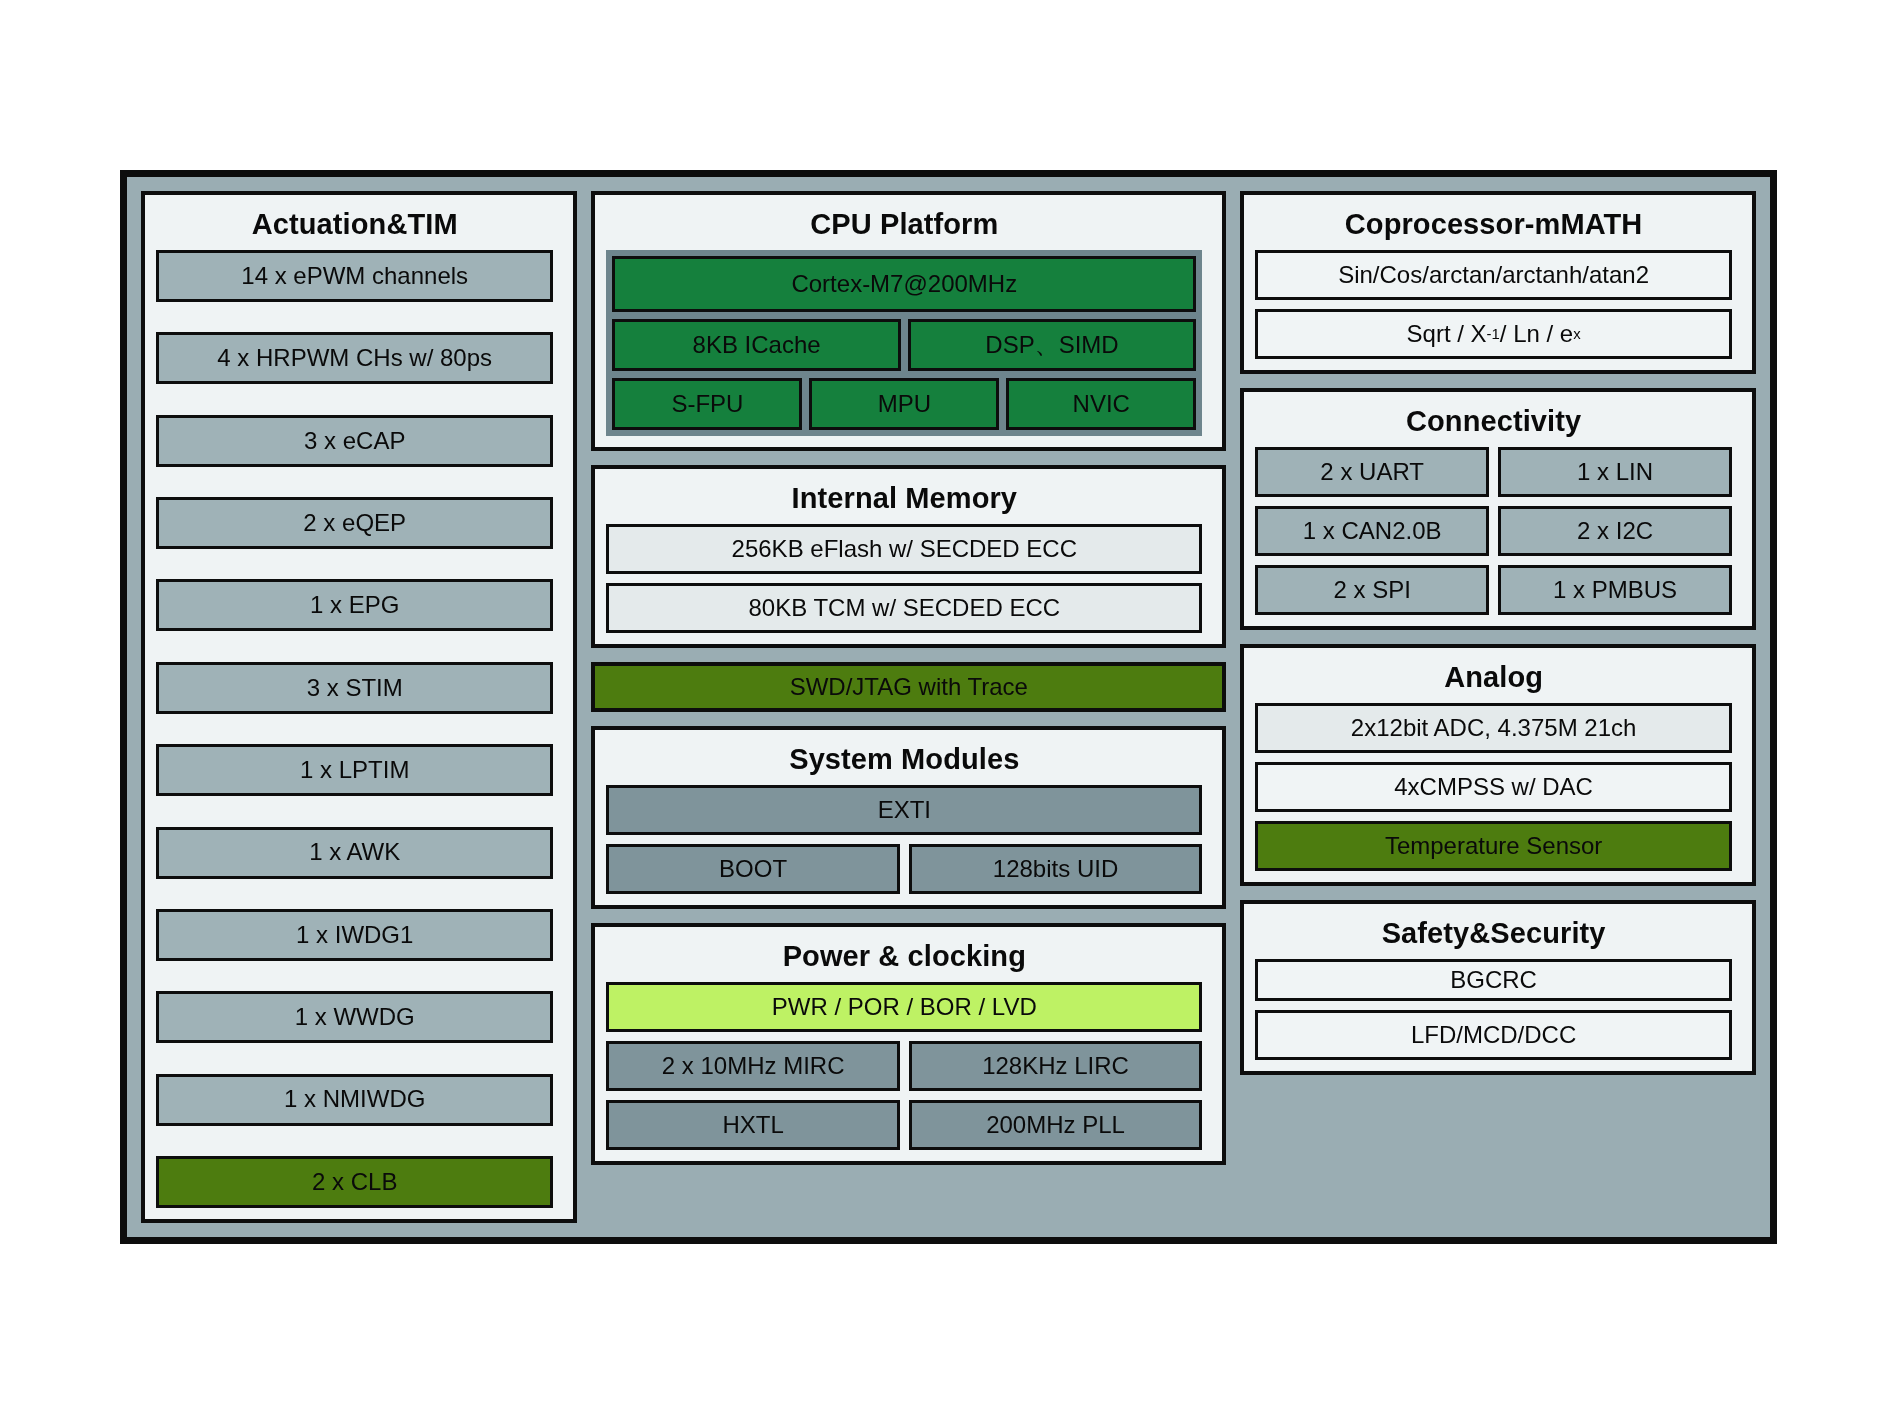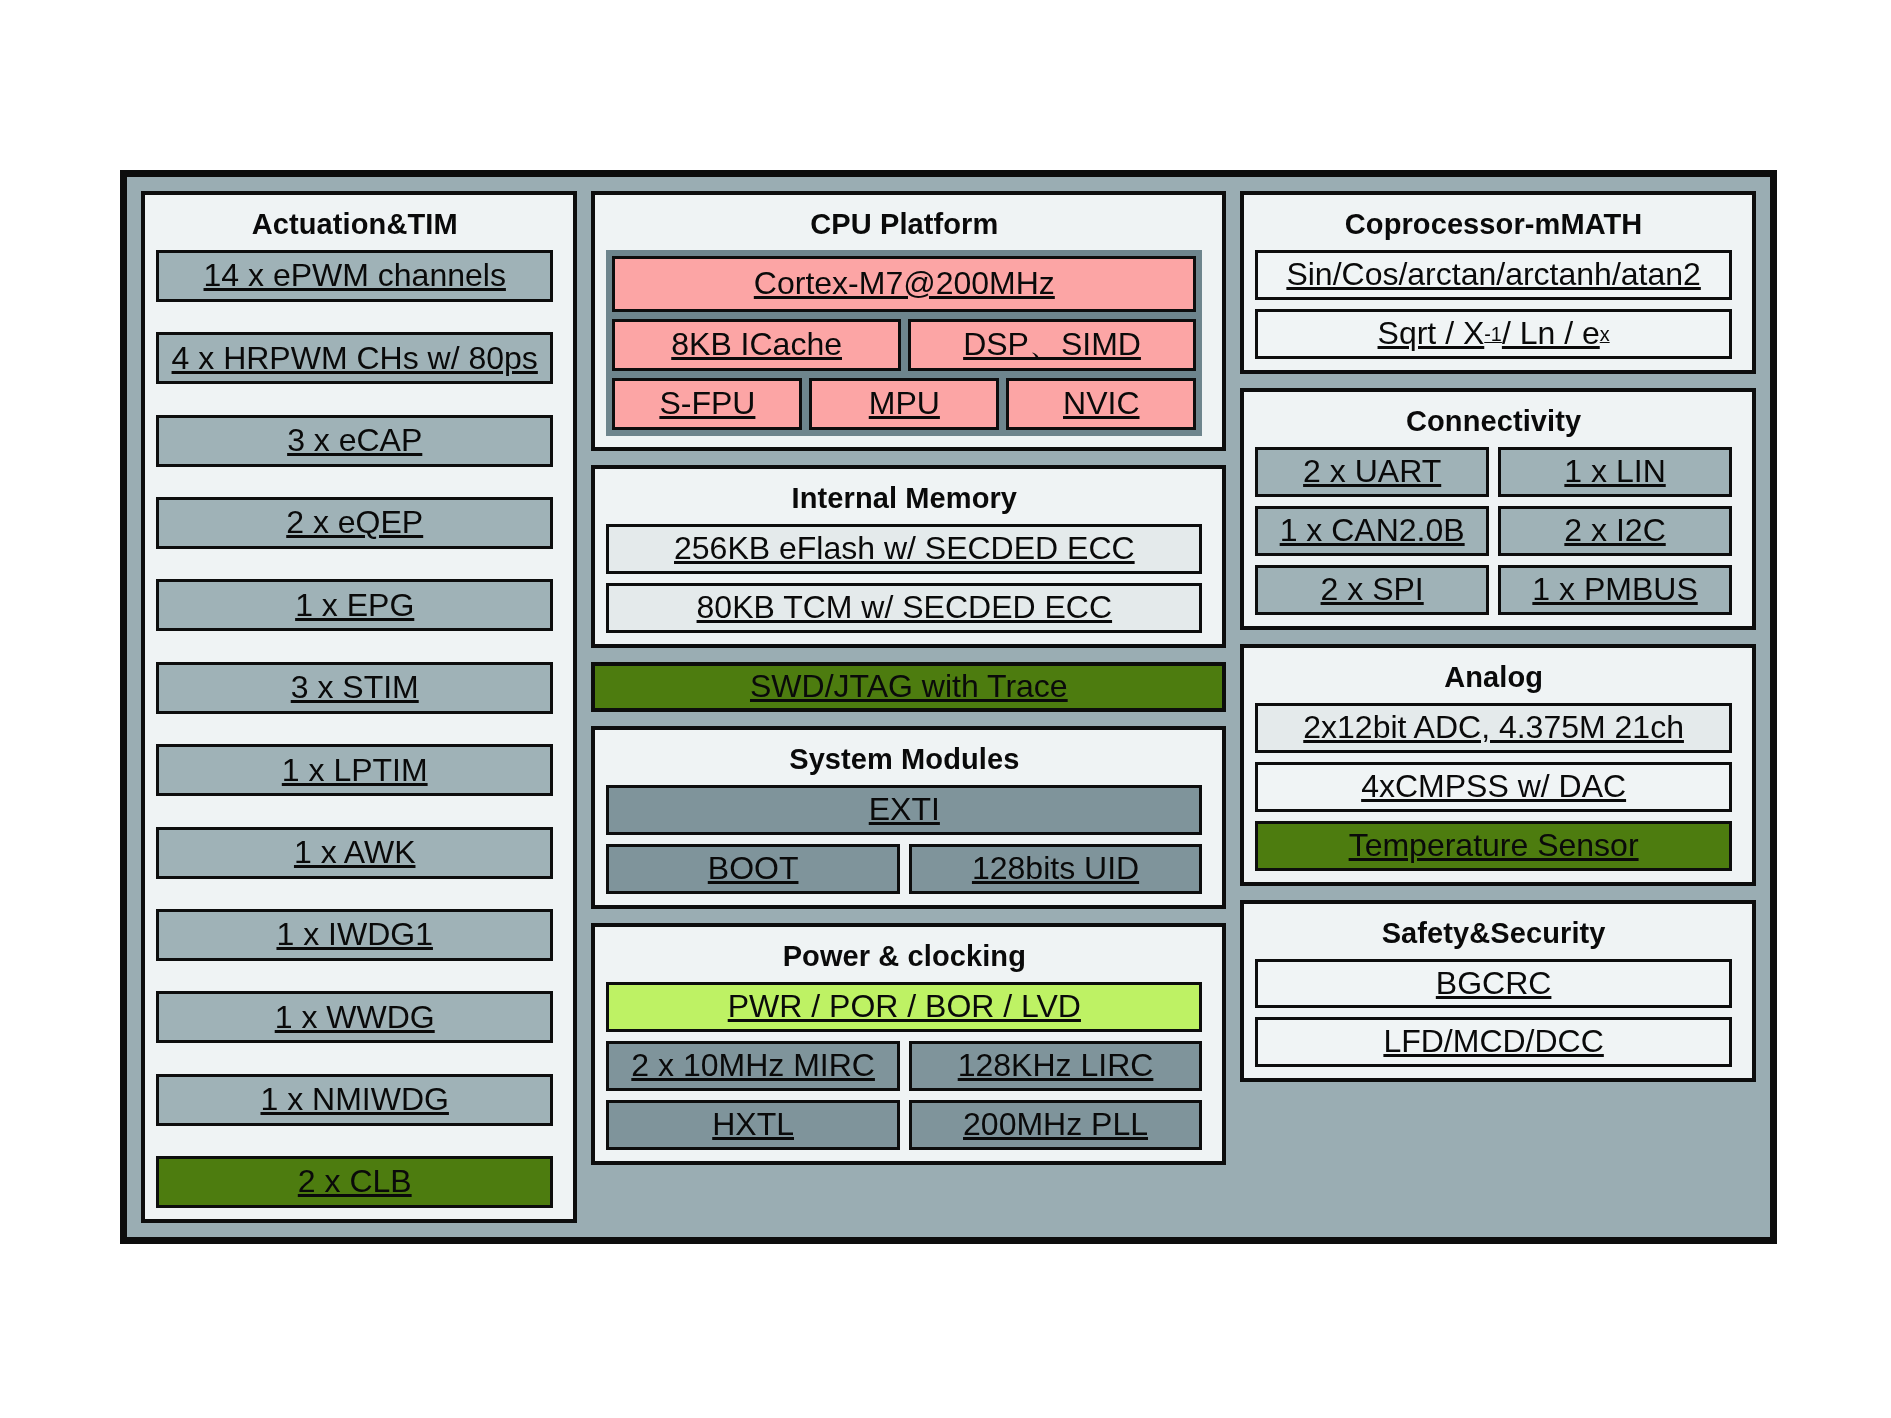--- a/index.html
+++ b/index.html
@@ -48,29 +48,28 @@
     font-size: 29px;
     color: #0a0a0a;
     padding: 4px 0 9px 0;
     letter-spacing: 0.1px;
   }
 
   
   .blk {
     border: 3px solid #0d0d0d;
     text-align: center;
-    font-size: 32px;
+    font-size: 24px;
     color: #0a0a0a;
     display: flex;
     align-items: center;
     justify-content: center;
     line-height: 1.1;
     background: #e4eaeb;
     padding: 2px 4px;
-    text-decoration: underline;
   }
   .fill-med   { background: #9fb2b7; }
   .fill-dark  { background: #7f949b; }
   .fill-light { background: #4d7c0f; }
   .fill-pale  { background: #f0f4f5; }
   .fill-soft  { background: #bef264; }
 
   .row2 { display: flex; gap: 9px; }
   .row2 > .blk { flex: 1 1 0; }
 
@@ -83,21 +82,21 @@
 
   
   .cpu-inner {
     border: 6px solid #6e858d;
     background: #6e858d;
     display: flex;
     flex-direction: column;
     gap: 7px;
     padding: 0;
   }
-  .cpu-inner .blk { background: #fca5a5; }
+  .cpu-inner .blk { background: #15803d; }
   .cpu-inner .row2 { gap: 7px; }
 
   sup { font-size: 0.62em; vertical-align: super; line-height: 0; }
 </style>
 </head>
 <body>
 
 <div id="page">
   <div class="chip-outer">
 
@@ -212,21 +211,21 @@
         <div class="stack">
           <div class="blk" style="height:50px;">2x12bit ADC, 4.375M 21ch</div>
           <div class="blk fill-pale" style="height:50px;">4xCMPSS w/ DAC</div>
           <div class="blk fill-light" style="height:50px;">Temperature Sensor</div>
         </div>
       </div>
 
       <div class="group">
         <div class="group-title">Safety&amp;Security</div>
         <div class="stack">
-          <div class="blk fill-pale" style="height:49px;">BGCRC</div>
+          <div class="blk fill-pale" style="height:42px;">BGCRC</div>
           <div class="blk fill-pale" style="height:50px;">LFD/MCD/DCC</div>
         </div>
       </div>
 
     </div>
 
   </div>
 </div>
 
 </body></html>

